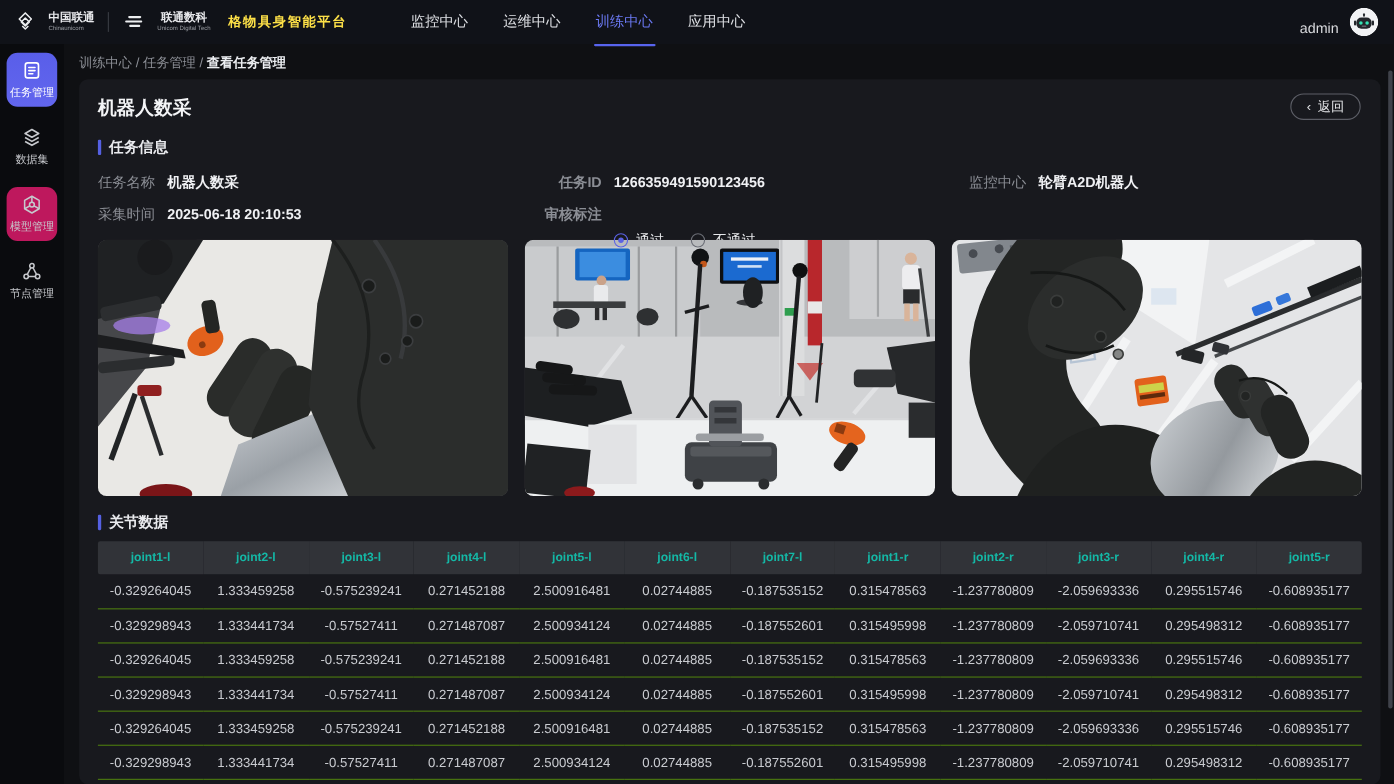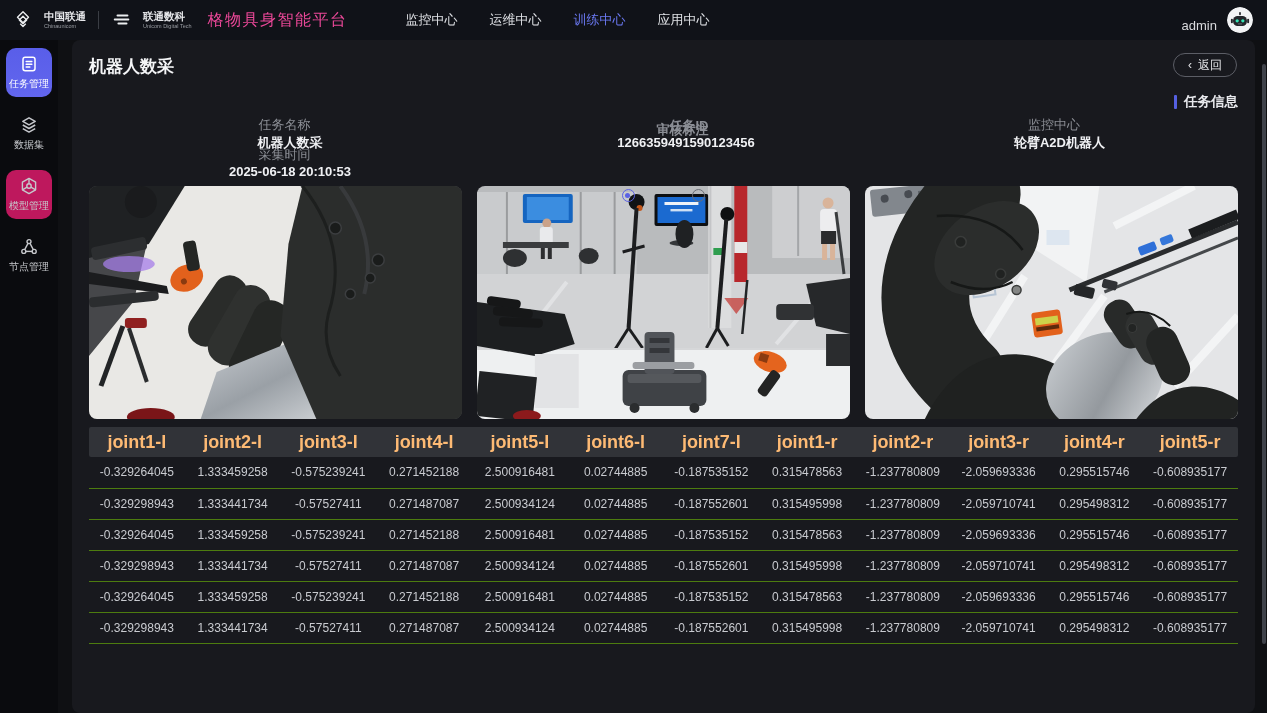--- a/index.html
+++ b/index.html
@@ -6,24 +6,24 @@
   html,body { width:1267px; height:713px; overflow:hidden; background:#0f1013;
     font-family:"Liberation Sans", sans-serif; }
   .app { width:1267px; height:713px; display:flex; flex-direction:column; }
 
   
   .topbar { height:40px; background:#101218; display:flex; align-items:center;
     padding:0 14px 0 12px; flex:0 0 40px; }
   .brand { display:flex; align-items:center; gap:10px; }
   .logo-ico { width:22px; height:22px; color:#eceef0; }
   .logo-txt { display:flex; flex-direction:column; line-height:1; }
-  .logo-cn { color:#e8e9ec; font-size:10.5px; font-weight:700; }
+  .logo-cn { color:#e8e9ec; font-size:10.5px; font-weight:700;text-align:center; }
   .logo-en { color:#9a9da3; font-size:5.5px; margin-top:2px; }
   .brand-divider { width:1px; height:18px; background:#3a3d44; margin:0 2px; }
-  .platform-title { color:#ec4899; font-size:16px; font-weight:400; letter-spacing:1.5px; margin-left:6px; }
+  .platform-title { color:#fde047; font-size:12px; font-weight:700; letter-spacing:1.5px; margin-left:6px; }
   .top-nav { display:flex; gap:28px; margin-left:56px; }
   .nav-item { position:relative; color:#dfe1e5; font-size:13px; padding:13px 2px; cursor:pointer; }
   .nav-item.active { color:#6b79f3; }
   .nav-item.active::after { content:''; position:absolute; left:0; right:0; bottom:0;
     height:2px; background:#5864ee; border-radius:1px; }
   .top-right { margin-left:auto; display:flex; align-items:flex-end; gap:10px; }
   .admin-name { color:#d9dadd; font-size:13px; }
   .avatar { width:26px; height:26px; border-radius:50%; overflow:hidden; }
 
   
@@ -47,47 +47,47 @@
   .content { flex:1; padding:0 12px 0 14px; min-height:0; }
   .card { background:#18191e; border-radius:8px; height:100%; position:relative;
     padding:13px 17px 0 17px; overflow:hidden; }
   .page-title { color:#f4f5f7; font-size:17px; font-weight:700; margin-top:2px; }
   .back-btn { position:absolute; top:13px; right:18px; height:24px; padding:0 14px;
     border:1px solid #5c5e66; border-radius:12px; background:transparent;
     color:#e4e5e8; font-size:12px; display:flex; align-items:center; gap:6px;
     cursor:pointer; font-family:inherit; }
   .back-arrow { font-size:12px; line-height:1; color:#e4e5e8; }
 
-  .section-label { display:flex; align-items:center; gap:7px; margin-top:15px;justify-content:flex-end; }
+  .section-label { display:flex; align-items:center; gap:7px; margin-top:15px; }
   .section-bar { width:3px; height:14px; background:#5560e2; border-radius:1px; }
   .section-text { color:#e9eaee; font-size:13.5px; font-weight:700; }
 
   .task-grid { display:grid; grid-template-columns:402px 390px 1fr;
     grid-auto-rows:29px; margin-top:8px; align-items:center; }
-  .field { display:flex; align-items:center; font-size:13px;flex-direction:column; }
+  .field { display:flex; align-items:center; font-size:13px; }
   .f-label { color:#8b8e95; min-width:44px; margin-right:11px; white-space:nowrap; }
   .task-grid .field:nth-child(3n+2) .f-label { min-width:56px; text-align:right;font-weight:bold; }
   .f-value { color:#f0f1f4; font-weight:700; white-space:nowrap; }
   .radio-group { display:flex; align-items:center; gap:24px;margin-top:48px; }
   .radio { display:flex; align-items:center; gap:7px; cursor:pointer; }
   .radio-circle { width:13px; height:13px; border-radius:50%; border:1.5px solid #6a6d75;
     display:inline-block; position:relative; }
   .radio.checked .radio-circle { border-color:#5b62e4; }
   .radio.checked .radio-circle::after { content:''; position:absolute; left:2.5px; top:2.5px;
     width:5px; height:5px; border-radius:50%; background:#5b62e4; }
   .radio-label { color:#e6e7ea; font-size:13px; }
 
   .image-row { display:flex; gap:15px; margin-top:9px; }
   .img-box { width:373px; height:233px; border-radius:8px; overflow:hidden;
     background:#26272a; cursor:pointer; }
   .img-box svg { width:100%; height:100%; display:block; }
 
   .joint-table { width:100%; border-collapse:collapse; margin-top:8px; table-layout:fixed; }
-  .joint-table th { background:#313338; height:30px; font-size:18px; font-weight:700;
-    color:#fdba74; text-align:center; }
+  .joint-table th { background:#313338; height:30px; font-size:11px; font-weight:700;
+    color:#14b8a6; text-align:center; }
   .joint-table th:first-child { border-radius:2px 0 0 2px; }
   .joint-table th:last-child { border-radius:0 2px 2px 0; }
   .joint-table td { height:31px; text-align:center; font-size:12px; color:#c9cbd0; }
   .joint-table tbody tr { border-bottom:1px solid #4d7c0f; }
 
   .scroll-thumb { position:absolute; right:1px; top:24px; width:4px; height:580px;
     background:#3f424a; border-radius:2px; }
 </style>
 </head>
 <body>
@@ -188,20 +188,21 @@
               <line x1="8" y1="5.4" x2="4.7" y2="11.6"></line>
               <line x1="10" y1="5.4" x2="13.3" y2="11.6"></line>
               <line x1="5.8" y1="13.4" x2="12.2" y2="13.4"></line>
             </svg>
           </span>
           <span class="side-label">节点管理</span>
         </div>
       </div>
 
     <div class="main">
+      <div class="breadcrumb"><span class="bc-item">训练中心</span><span class="bc-sep"> / </span><span class="bc-item">任务管理</span><span class="bc-sep"> / </span><span class="bc-item current">查看任务管理</span></div>
 
       <div class="content">
         <div class="card">
           <div class="page-title">机器人数采</div>
           <button class="back-btn">
             <span class="back-arrow">‹</span>
             <span>返回</span>
           </button>
 
           <div class="section-label">
@@ -421,20 +422,24 @@
                   <rect x="268" y="124" width="30" height="56" rx="14" transform="rotate(-30 283 152)" fill="#2f3130"></rect>
                   <rect x="288" y="140" width="32" height="60" rx="15" transform="rotate(-24 304 170)" fill="#232524"></rect>
                 </g>
                 <path d="M262,128 Q286,120 306,140" fill="none" stroke="#161817" stroke-width="2"></path>
                 <circle cx="268" cy="142" r="4.5" fill="#15171680" stroke="#3a3c3b" stroke-width="1.2"></circle>
                 <path d="M272,233 C 300,196 340,192 374,214 L 374,233 Z" fill="#212322"></path>
               </svg>
             </div>
           </div>
 
+          <div class="section-label">
+            <span class="section-bar"></span>
+            <span class="section-text">关节数据</span>
+          </div>
 
           <table class="joint-table">
             <thead>
                 <tr>
                   <th>joint1-l</th>
                   <th>joint2-l</th>
                   <th>joint3-l</th>
                   <th>joint4-l</th>
                   <th>joint5-l</th>
                   <th>joint6-l</th>

